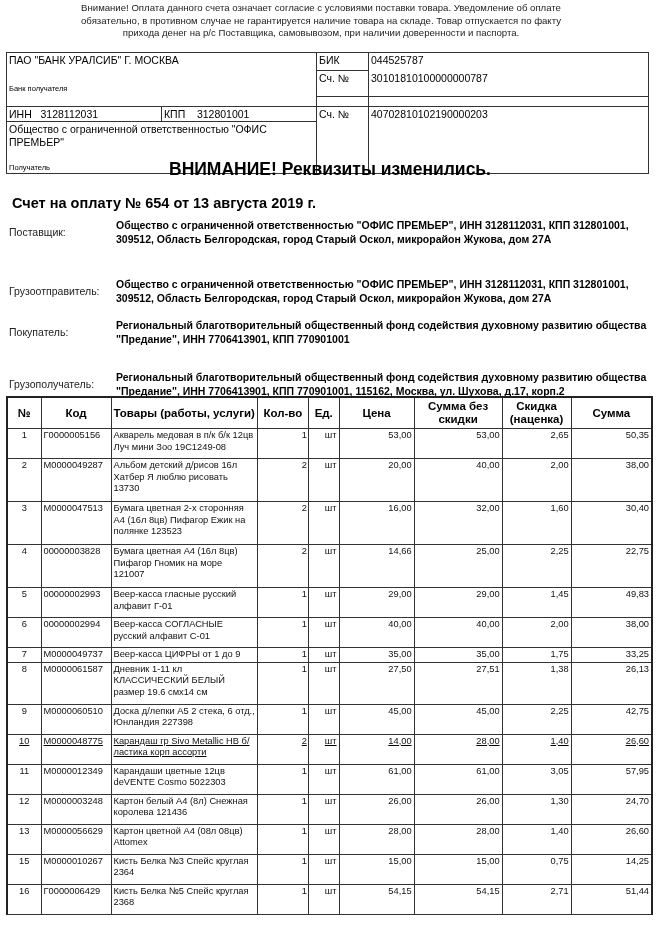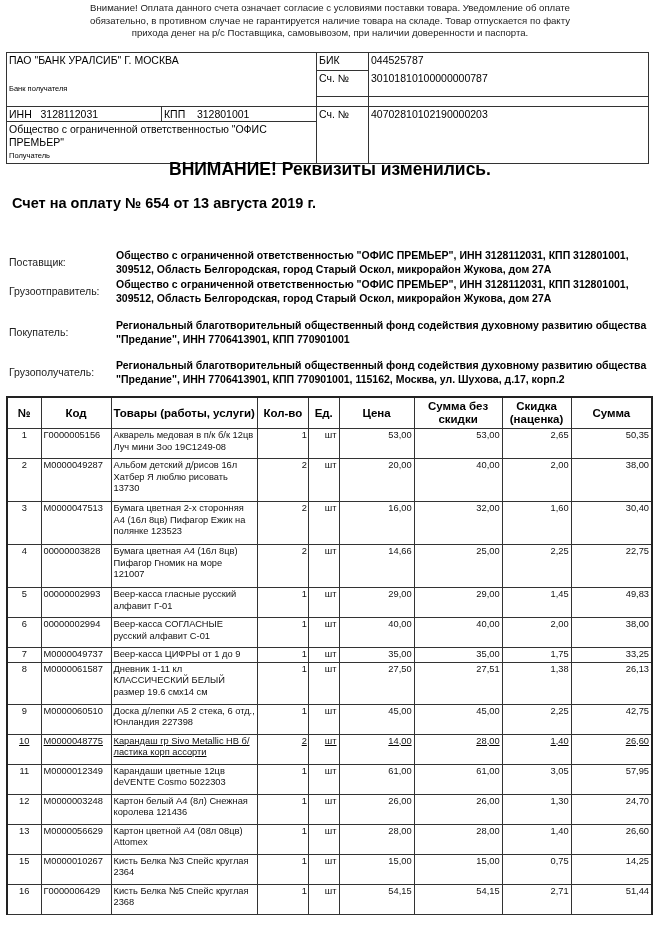--- a/index.html
+++ b/index.html
@@ -1,17 +1,17 @@
 <!DOCTYPE html>
 <html><head>
 <meta charset="utf-8">
 <style>
   html, body { margin:0; padding:0; background:#ffffff; }
   body { width:660px; height:933px; overflow:hidden; position:relative; font-family:"Liberation Sans", sans-serif; color:#000; }
-  .notice { position:absolute; top:2px; left:60px; width:540px; text-align:center; font-size:9.6px; line-height:12.5px; color:#222; }
+  .notice { position:absolute; top:2px; left:51px; width:540px; text-align:center; font-size:9.6px; line-height:12.5px; color:#222; }
   .bank { position:absolute; top:52px; left:6px; width:643px; border-collapse:collapse; font-size:10.5px; }
   .bank td { border:1px solid #333; padding:1px 2px; vertical-align:top; }
   .bank .small { font-size:7.5px; display:block; }
   .attn { position:absolute; top:159px; left:0; width:660px; text-align:center; font-weight:bold; font-size:17.5px; }
   .inv-title { position:absolute; top:195px; left:12px; font-weight:bold; font-size:14.5px; }
   .party { position:absolute; left:9px; width:645px; display:flex; font-size:10.5px; }
   .party .lbl { width:107px; padding-top:8px; color:#222; }
   .party .val { flex:1; font-weight:bold; line-height:14px; }
   .items { position:absolute; top:396px; left:6px; width:647px; border-collapse:collapse; font-size:9.3px; border:2px solid #222; border-bottom:1px solid #222; }
   .items th { border:1px solid #333; font-size:11.5px; font-weight:bold; padding:2px 2px; line-height:13px; height:26px; }
@@ -63,42 +63,42 @@
     </td>
     <td>
       <span>КПП</span>&nbsp;&nbsp;&nbsp;&nbsp;<span>312801001</span>
     </td>
     <td rowspan="2">Сч. №</td>
     <td rowspan="2">40702810102190000203</td>
   </tr>
   <tr style="height:42px">
     <td colspan="2">
       <span style="display:block;line-height:13px">Общество с ограниченной ответственностью "ОФИС ПРЕМЬЕР"</span>
-      <span class="small" style="margin-top:2px">Получатель</span>
+      <span class="small" style="margin-top:14px">Получатель</span>
     </td>
   </tr>
 </tbody>
   </table>
 
 <div class="attn">ВНИМАНИЕ! Реквизиты изменились.</div>
 <div class="inv-title">Счет на оплату № 654 от 13 августа 2019 г.</div>
 
-<div class="party" style="top:248px">
+<div class="party" style="top:218px">
   <div class="lbl">Поставщик:</div>
   <div class="val">Общество с ограниченной ответственностью "ОФИС ПРЕМЬЕР", ИНН 3128112031, КПП 312801001, 309512, Область Белгородская, город Старый Оскол, микрорайон Жукова, дом 27А</div>
 </div>
 <div class="party" style="top:277px">
   <div class="lbl">Грузоотправитель:</div>
   <div class="val">Общество с ограниченной ответственностью "ОФИС ПРЕМЬЕР", ИНН 3128112031, КПП 312801001, 309512, Область Белгородская, город Старый Оскол, микрорайон Жукова, дом 27А</div>
 </div>
 <div class="party" style="top:318px">
   <div class="lbl">Покупатель:</div>
   <div class="val">Региональный благотворительный общественный фонд содействия духовному развитию общества "Предание", ИНН 7706413901, КПП 770901001</div>
 </div>
-<div class="party" style="top:358px">
+<div class="party" style="top:370px">
   <div class="lbl">Грузополучатель:</div>
   <div class="val">Региональный благотворительный общественный фонд содействия духовному развитию общества "Предание", ИНН 7706413901, КПП 770901001, 115162, Москва, ул. Шухова, д.17, корп.2</div>
 </div>
 
 <table class="items">
   <colgroup>
     <col style="width:34px">
       <col style="width:70px">
       <col style="width:140px">
       <col style="width:51px">

